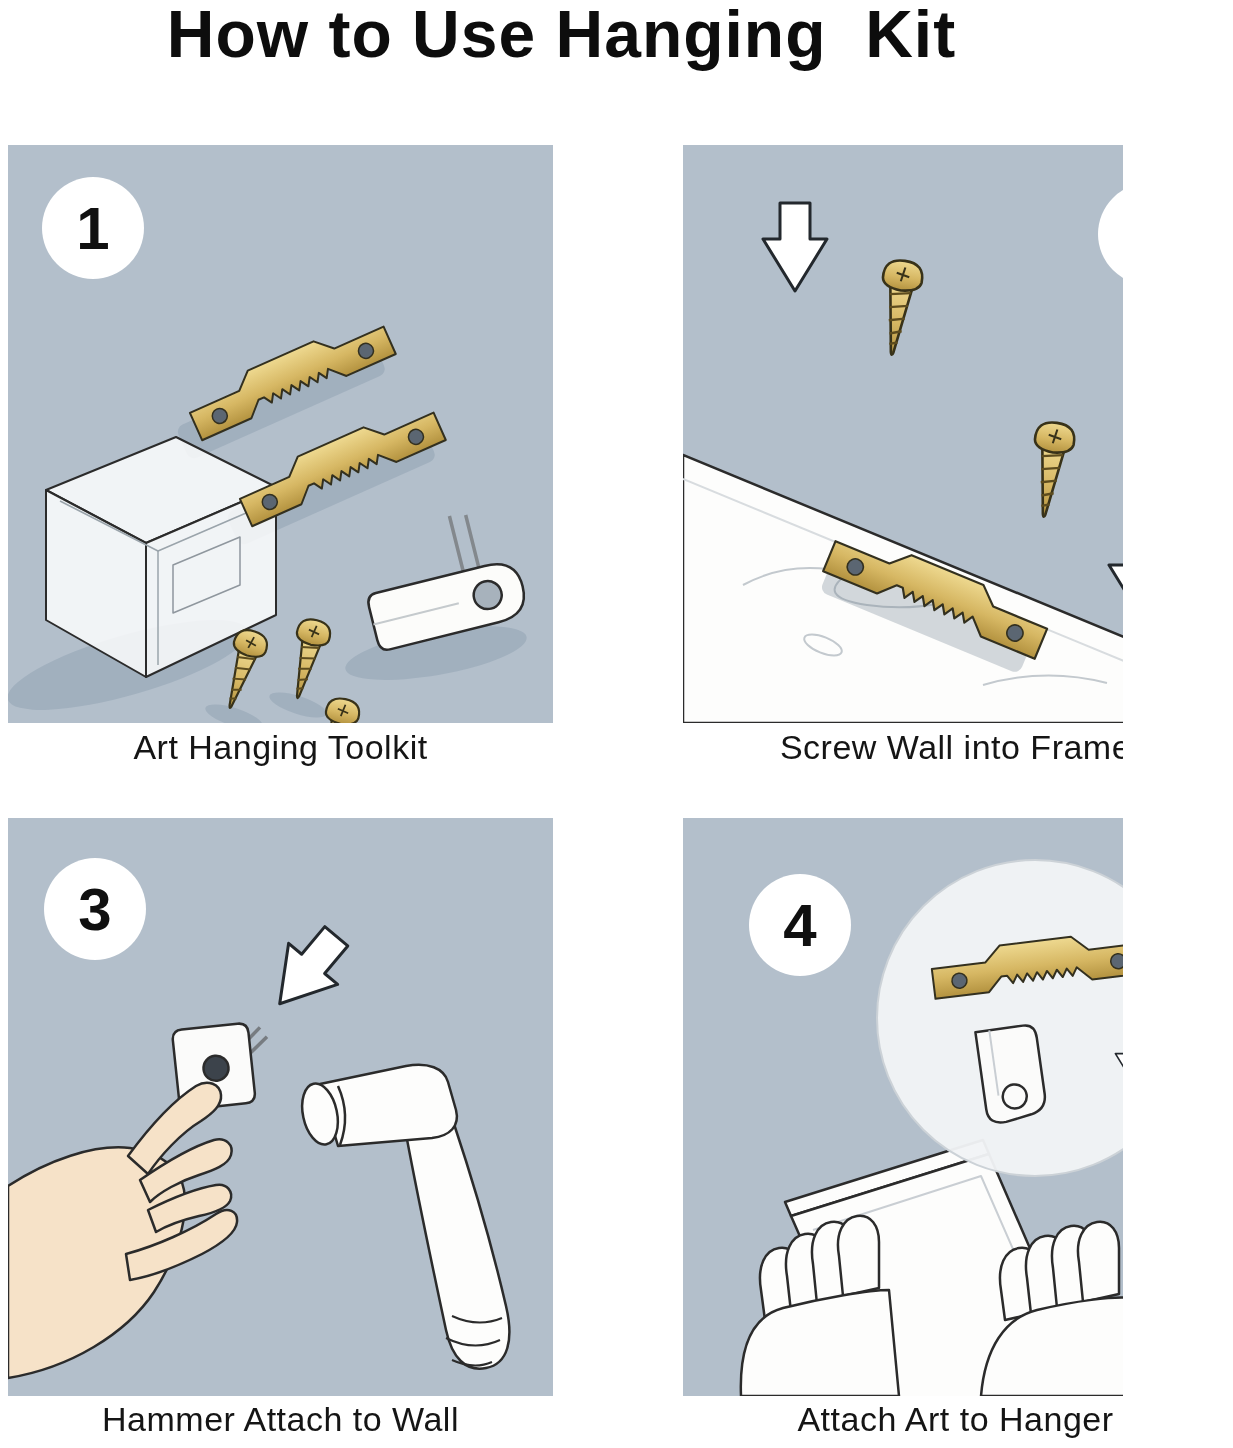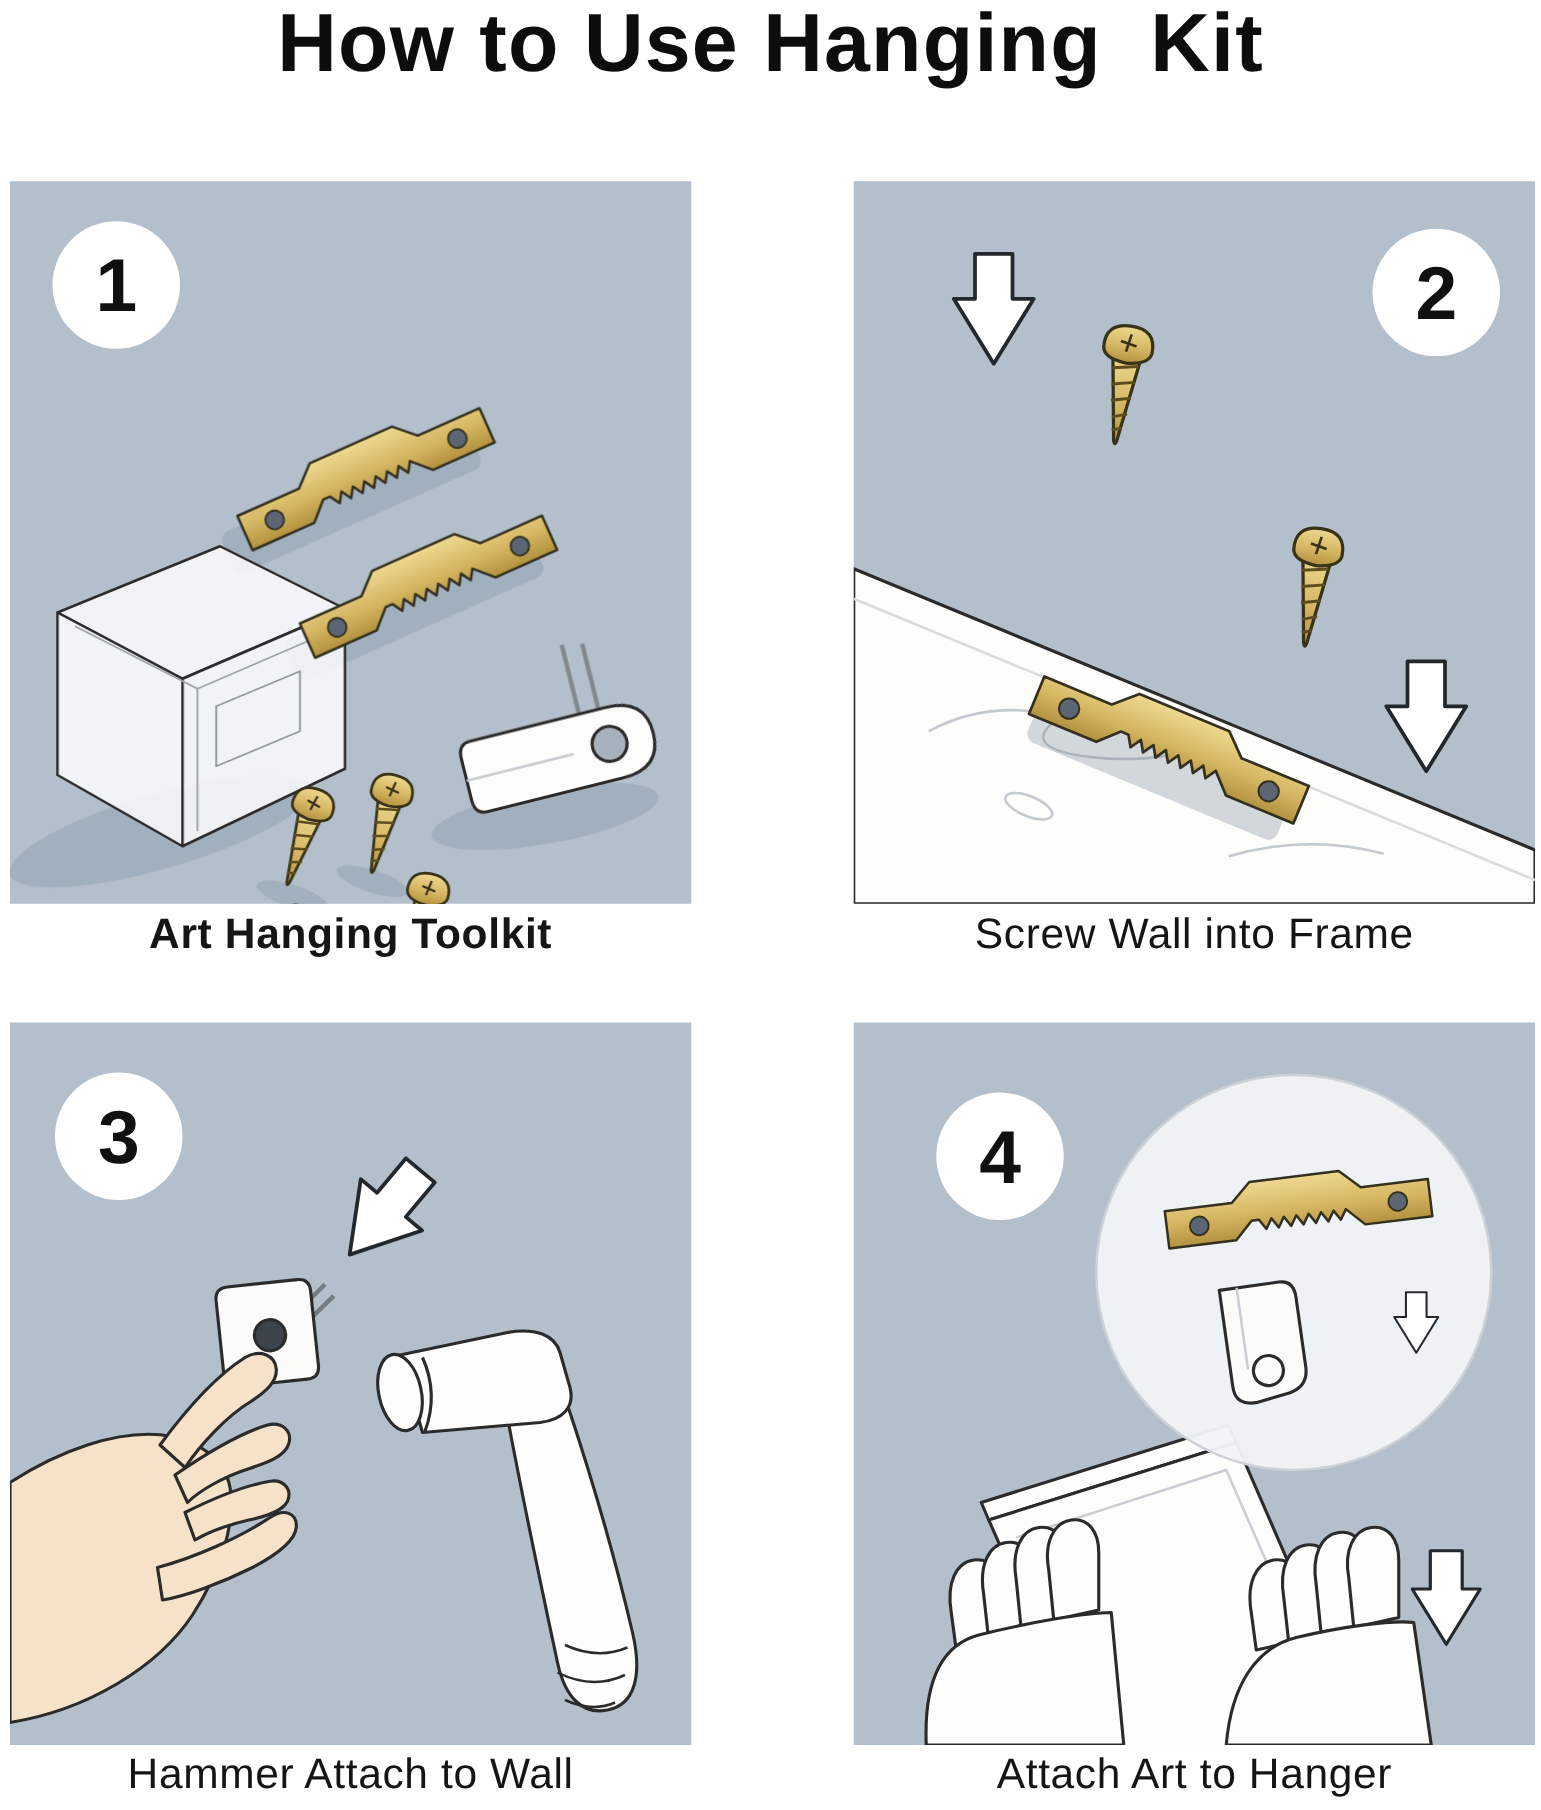--- a/index.html
+++ b/index.html
@@ -1,19 +1,19 @@
 <!DOCTYPE html>
 <html><head>
 <meta charset="utf-8">
 <style>
   * { box-sizing: border-box; }
   html, body { margin: 0; padding: 0; background: #ffffff; }
   .page {
     position: relative;
-    width: 1233px;
+    width: 1123px;
     height: 1448px;
     background: #ffffff;
     font-family: "Liberation Sans", sans-serif;
     overflow: hidden;
   }
   .title {
     position: absolute;
     top: -4px;
     left: 0;
     width: 100%;
@@ -50,21 +50,21 @@
     z-index: 2;
   }
   .caption {
     position: absolute;
     width: 545px;
     text-align: center;
     font-size: 34px;
     color: #151515;
     letter-spacing: 0.5px;
   }
-  #caption-1 { left: 8px;   top: 728px; font-weight: bold; }
+  #caption-1 { left: 8px;   top: 728px; }
   #caption-2 { left: 683px; top: 728px; }
   #caption-3 { left: 8px;   top: 1400px; }
   #caption-4 { left: 683px; top: 1400px; }
 </style>
 </head>
 <body>
 
 <div class="page">
 
   <div class="title">How to Use Hanging  Kit</div>

